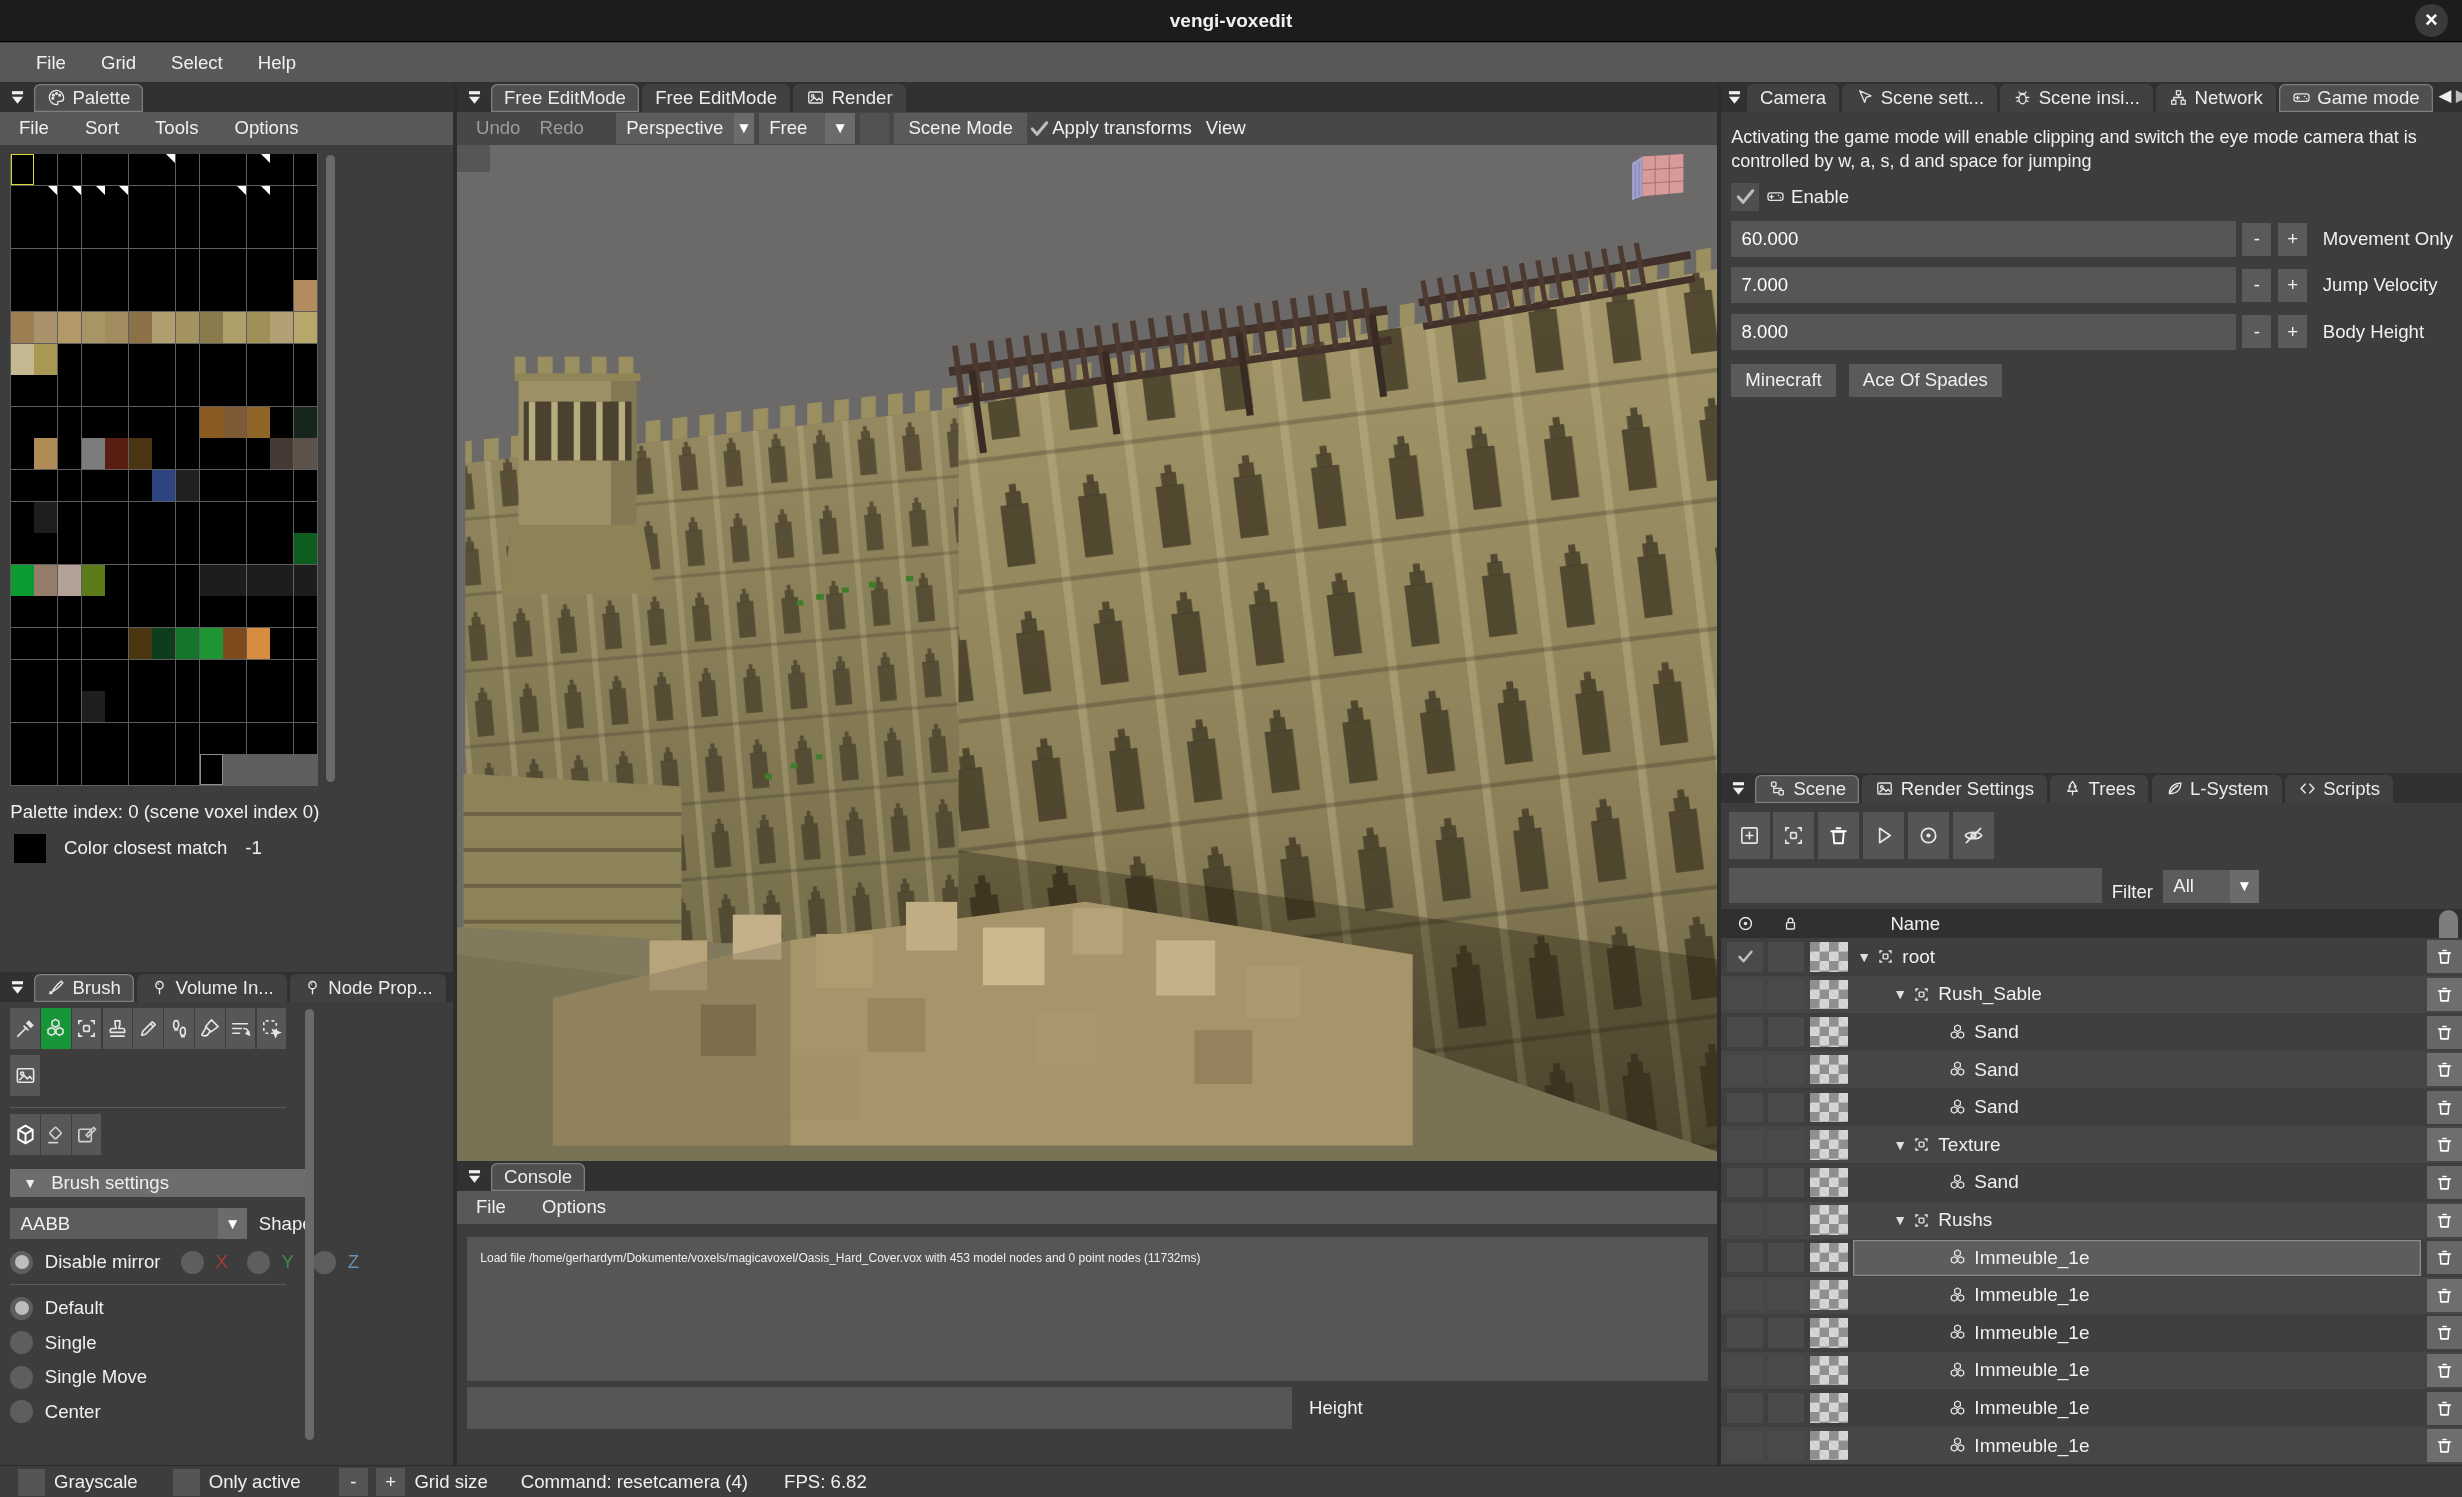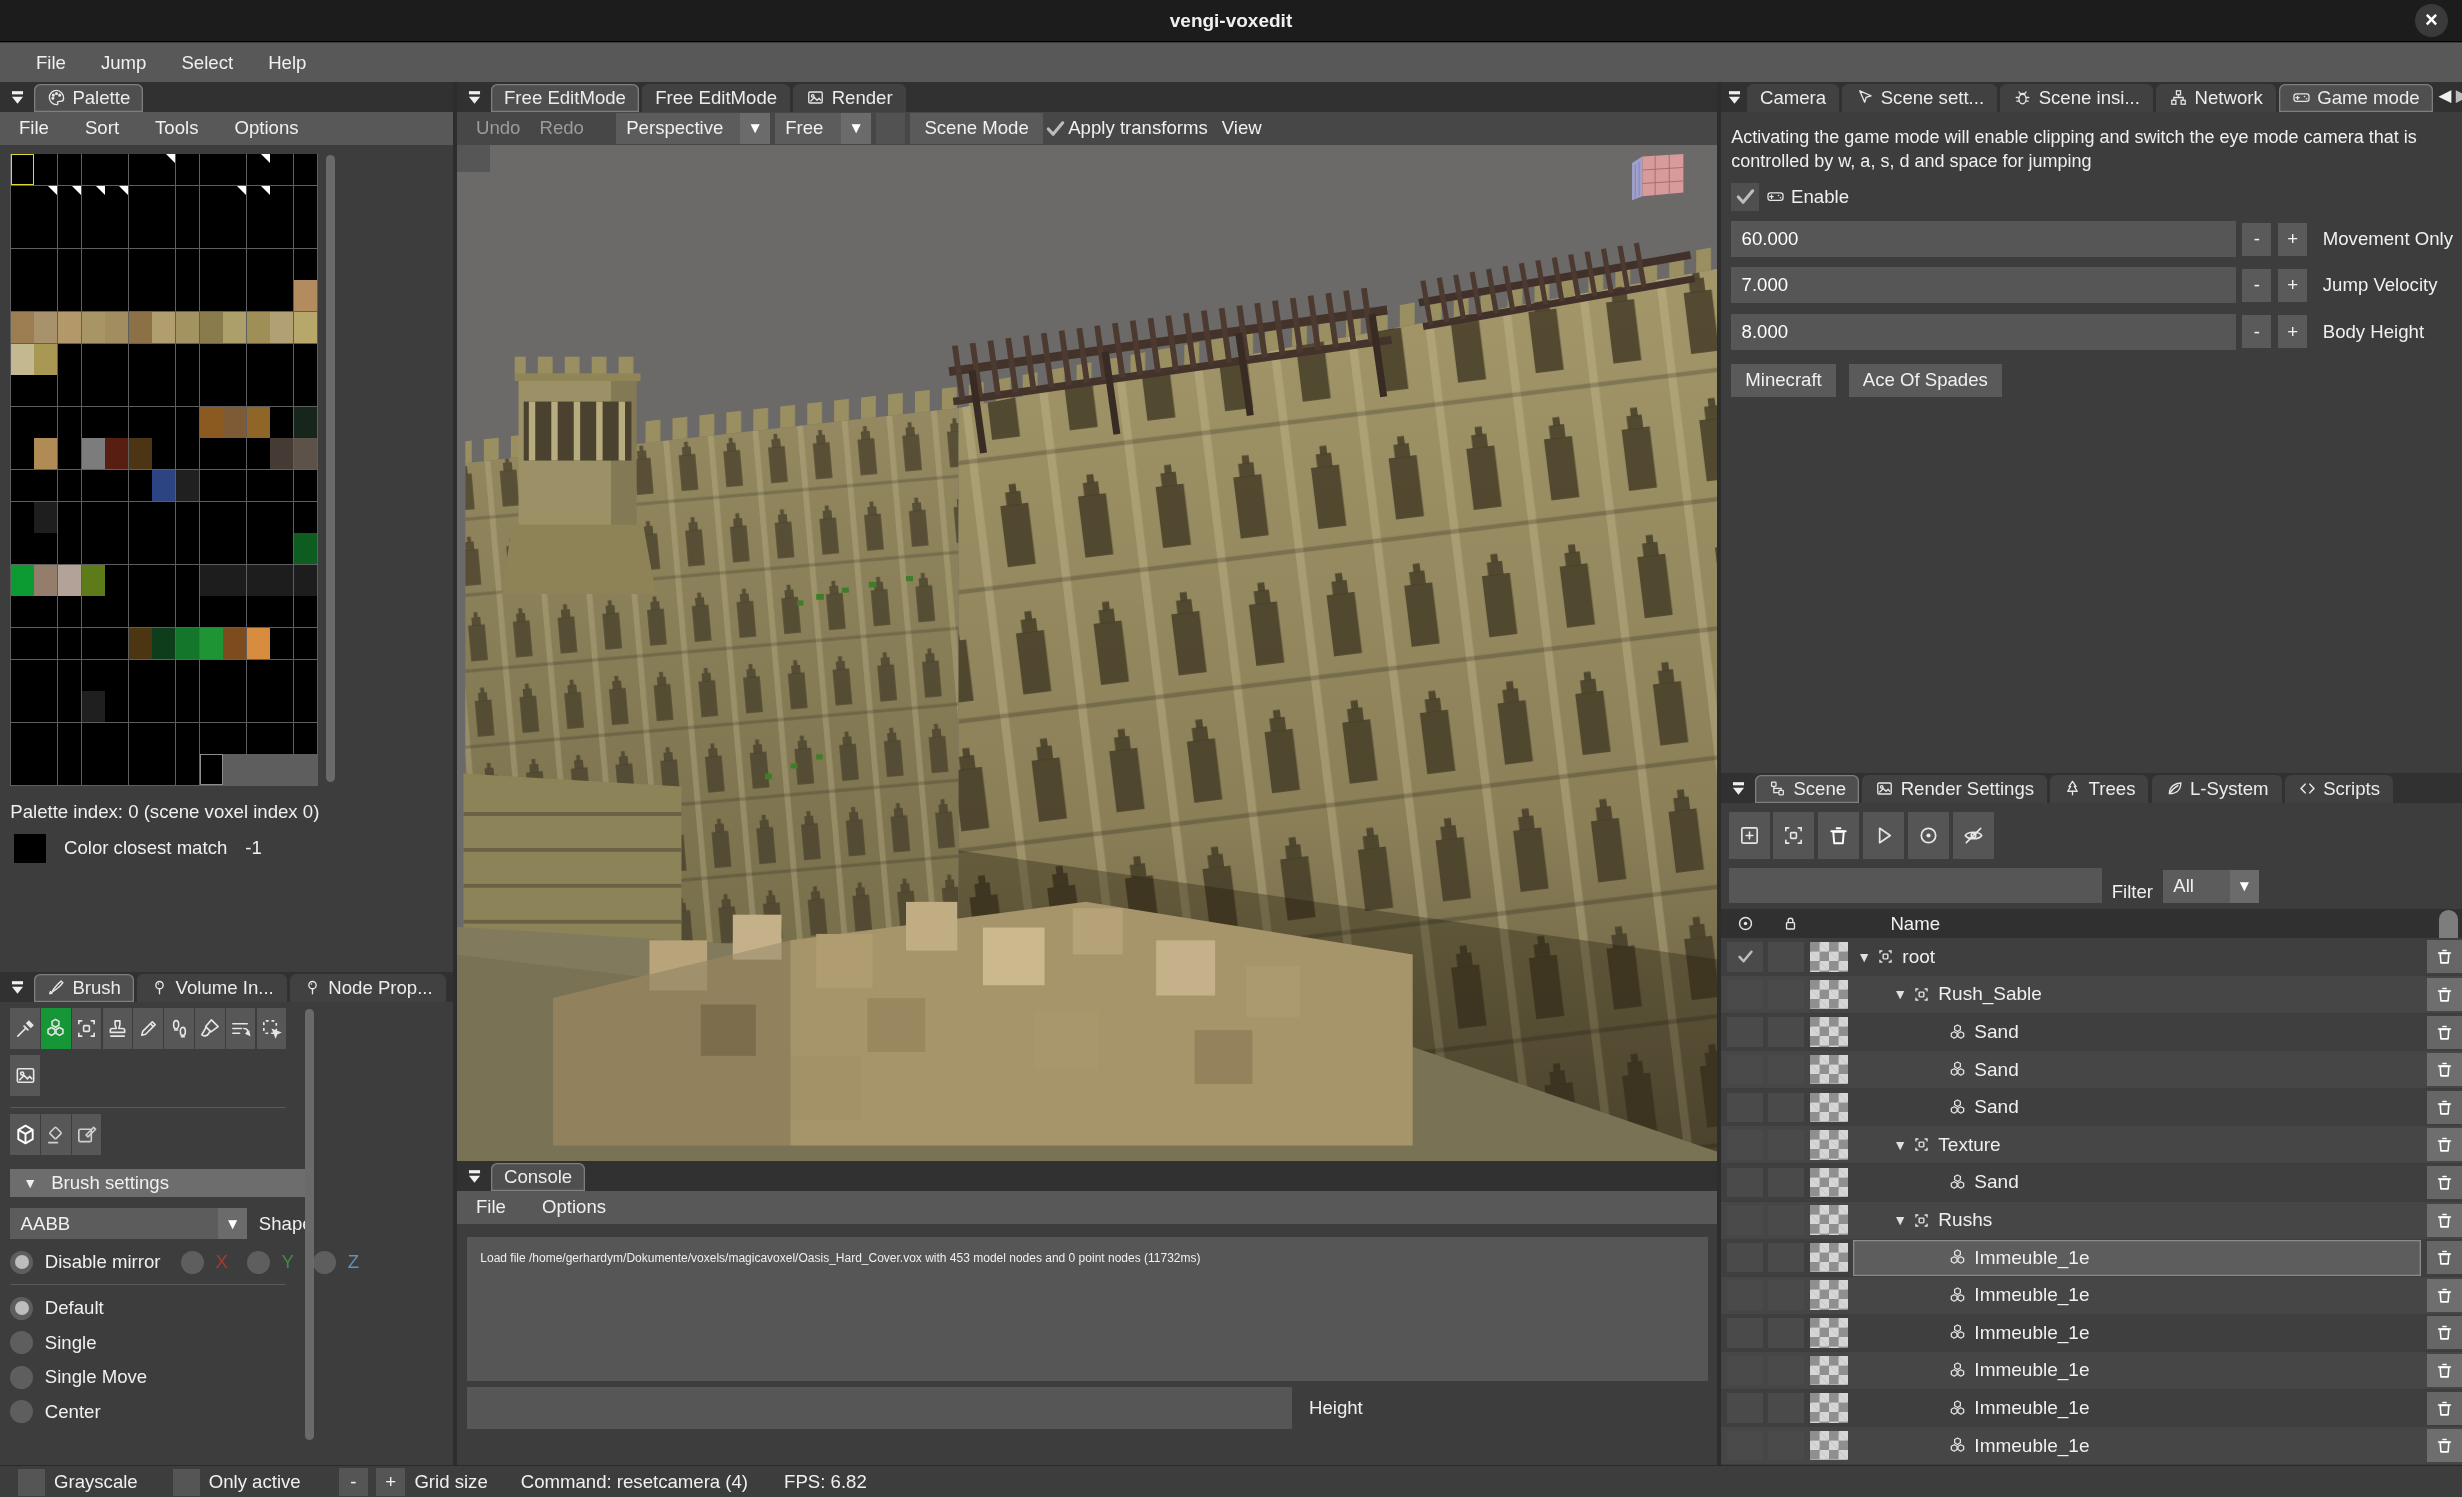--- a/index.html
+++ b/index.html
@@ -247,21 +247,21 @@
 
 <div id="app">
 
   <div id="titlebar">
     <span>vengi-voxedit</span>
     <span id="closebtn">×</span>
   </div>
 
   <div id="menubar">
     <span>File</span>
-    <span>Jump</span>
+    <span>Grid</span>
     <span>Select</span>
     <span>Help</span>
   </div>
 
   <div id="leftcol">
     <div class="tabstrip">
       <span class="collapsebtn">
           <svg class="ic sm" viewBox="0 0 30 30" width="19" height="19">
             <use href="#i-collapse"></use>
           </svg>
@@ -710,21 +710,21 @@
         <svg class="ic sm" viewBox="0 0 30 30" width="19" height="19">
             <use href="#i-image"></use>
           </svg>
         <span>Render</span>
       </span>
     </div>
 
     <div id="edittoolbar">
       <span class="dim">Undo</span>
       <span class="dim" style="margin-left:14px;">Redo</span>
-      <span class="dd" style="width:154px;margin-left:27px;">
+      <span class="dd" style="width:138px;margin-left:27px;">
         <span class="ddlabel">Perspective</span>
         <span class="ddcaret">▼</span>
       </span>
       <span class="dd" style="width:96px;">
         <span class="ddlabel">Free</span>
         <span class="ddcaret">▼</span>
       </span>
       <span class="btn sq" style="height:31px;background:#525252;"></span>
       <span class="btn" style="height:31px;">Scene Mode</span>
       <svg class="ic" style="margin-left:-3.8px;" viewBox="0 0 36 36" width="23" height="23">

